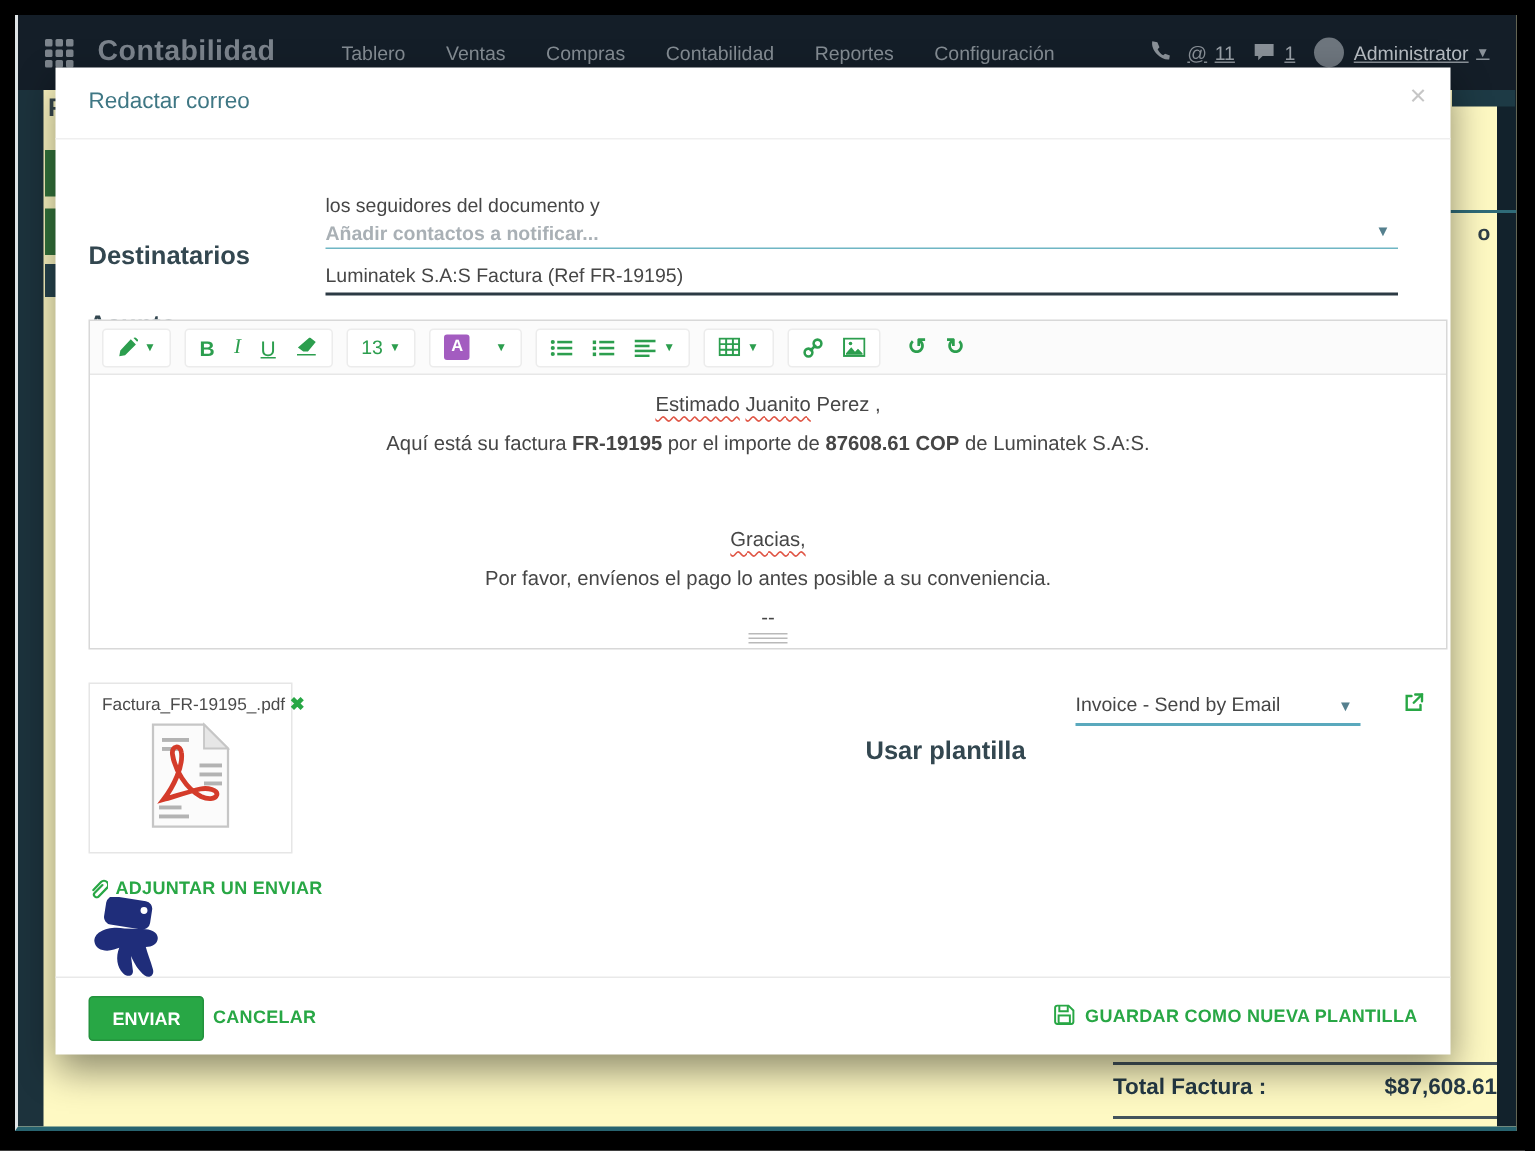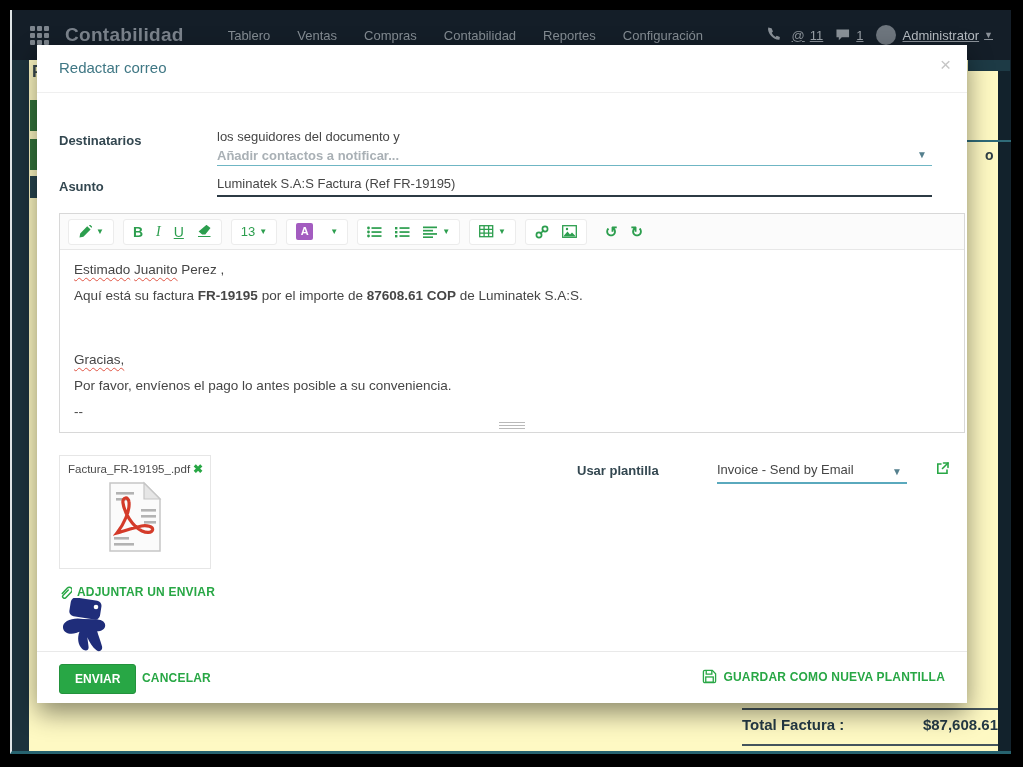--- a/index.html
+++ b/index.html
@@ -33,21 +33,21 @@
   .bg-total-hr1{left:730px;top:698px;width:256px;height:2px;background:#44545c;}
   .bg-total-hr2{left:730px;top:734px;width:256px;height:2px;background:#44545c;}
   .bg-total{left:730px;top:706px;width:256px;display:flex;justify-content:space-between;
     color:#253a46;font-size:15px;font-weight:bold;}
   
   .modal{position:absolute;left:25px;top:35px;width:930px;height:658px;background:#fff;z-index:5;
     box-shadow:0 10px 24px rgba(0,0,0,.45);box-sizing:border-box;}
   .modal-header{height:47px;border-bottom:1px solid #efefef;position:relative;}
   .modal-title{position:absolute;left:22px;top:14px;font-size:15px;color:#3f7784;}
   .modal-close{position:absolute;right:16px;top:10px;font-size:19px;color:#c6c6c6;cursor:pointer;line-height:1;}
-  .lbl{position:absolute;font-size:13px;font-weight:bold;color:#334750;}
+  .lbl{position:absolute;font-size:17px;font-weight:bold;color:#334750;margin-top:28px;}
   .field-val{position:absolute;font-size:13px;color:#464646;}
   .placeholder{position:absolute;font-size:13px;color:#a9b0b5;}
   .u-teal{position:absolute;height:1px;background:#6fb6c4;}
   .u-dark{position:absolute;height:2px;background:#2c3a44;}
   .dd-caret{position:absolute;font-size:10px;color:#55808e;cursor:pointer;}
   
   .editor{position:absolute;left:22px;top:168px;width:906px;height:220px;border:1px solid #d8d8d8;
     box-sizing:border-box;background:#fff;}
   .toolbar{height:36px;background:#fbfbfb;border-bottom:1px solid #e7e7e7;display:flex;align-items:center;
     gap:9px;padding:0 8px;box-sizing:border-box;}
@@ -57,28 +57,28 @@
   .tbtn svg{display:block;}
   .tb-b{font-weight:bold;font-size:14px;}
   .tb-i{font-style:italic;font-family:"Liberation Serif",serif;font-size:14px;}
   .tb-u{text-decoration:underline;font-size:14px;}
   .tcaret{font-size:8px;color:#2c9e4e;margin-left:4px;}
   .swatch{width:17px;height:17px;background:#a35cc0;border-radius:2px;color:#fff;font-size:11px;
     font-weight:bold;display:flex;align-items:center;justify-content:center;}
   .undo-redo{font-size:15px;font-weight:bold;}
   .editor-content{height:182px;overflow:hidden;padding:10px 14px;box-sizing:border-box;
     font-size:13.5px;color:#464646;position:relative;}
-  .editor-content p{margin:0 0 7px 0;line-height:19px;}
+  .editor-content p{margin:0 0 7px 0;line-height:19px;text-align:center;}
   .wavy{text-decoration:underline;text-decoration-style:wavy;text-decoration-color:#e05545;
     text-decoration-thickness:1px;text-underline-offset:3px;}
   .gap-block{height:38px;}
   .resize-handle{position:absolute;left:50%;bottom:1px;transform:translateX(-50%);width:26px;cursor:ns-resize;}
   .resize-handle i{display:block;height:1px;background:#b9b9b9;margin:2px 0;}
   
-  .attach-box{position:absolute;left:22px;top:410px;width:152px;height:114px;border:1px solid #e6e6e6;
+  .attach-box{position:absolute;left:22px;top:410px;width:136px;height:114px;border:1px solid #e6e6e6;
     box-sizing:border-box;}
   .attach-name{font-size:11.5px;color:#4a4a4a;padding:6px 6px 2px 8px;white-space:nowrap;}
   .attach-x{color:#28a745;font-weight:bold;font-size:12px;cursor:pointer;margin-left:3px;}
   .attach-thumb{display:flex;justify-content:center;margin-top:2px;}
   .attach-link{position:absolute;left:22px;top:540px;color:#28a745;font-size:12px;font-weight:bold;
     display:flex;align-items:center;gap:5px;cursor:pointer;letter-spacing:.2px;}
   .tpl-label{left:540px;top:418px;}
   .tpl-val{left:680px;top:417px;cursor:pointer;}
   .tpl-u{left:680px;top:437px;width:190px;height:2px;background:#5aa9bd;position:absolute;}
   .tpl-caret{left:855px;top:421px;}

